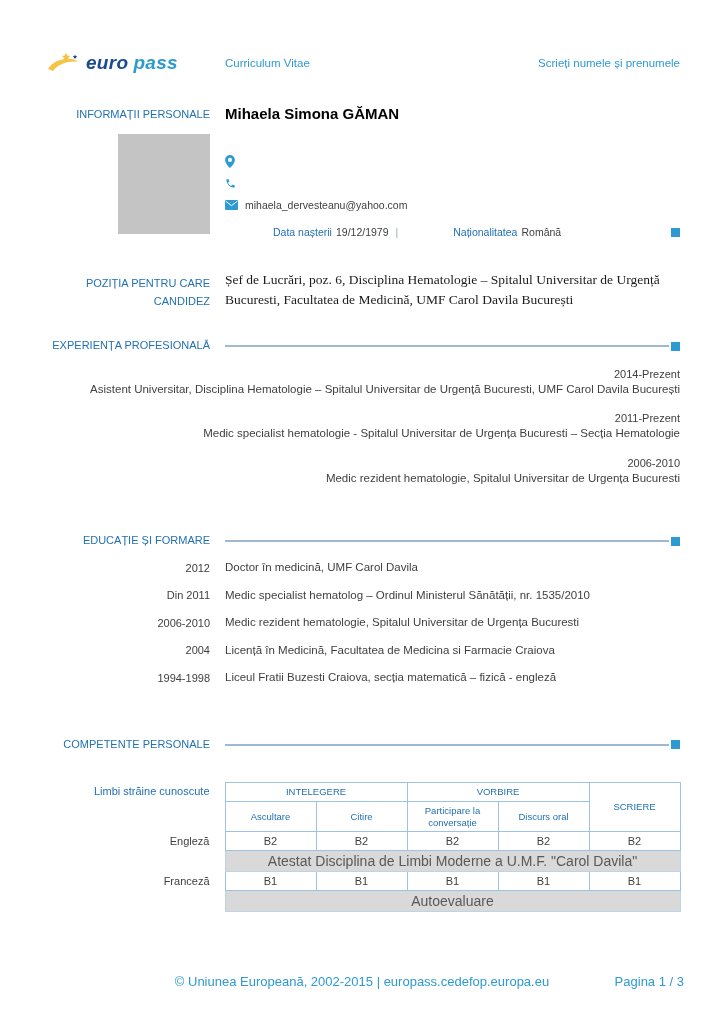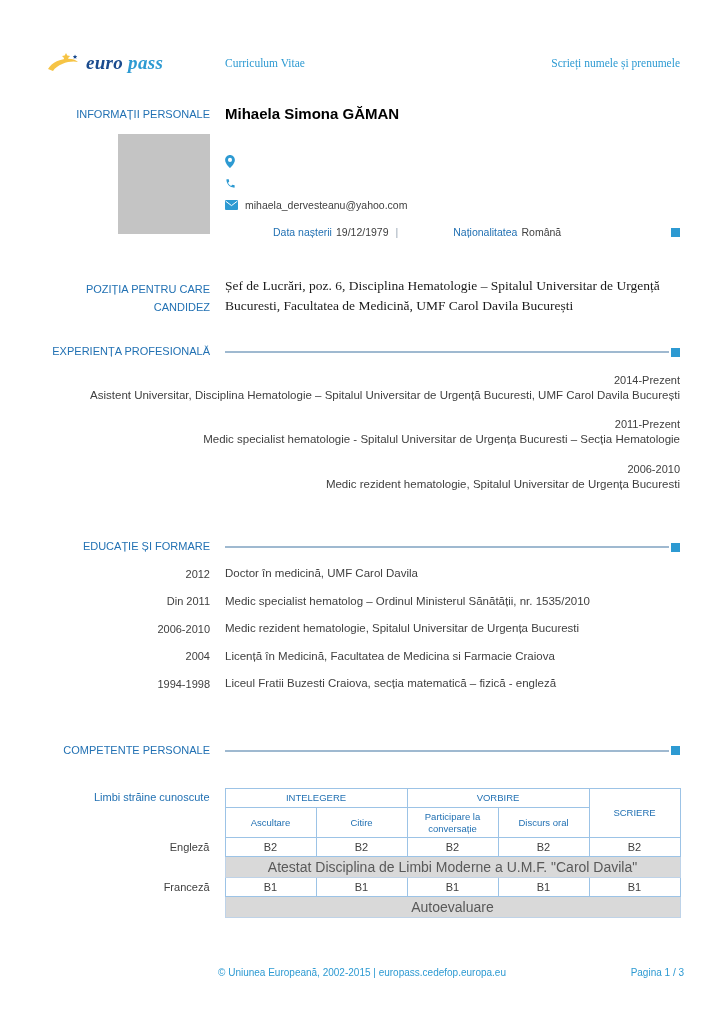--- a/index.html
+++ b/index.html
@@ -8,39 +8,39 @@
   .page { position:relative; width:724px; height:1024px; background:#fff; overflow:hidden; margin:0 auto; }
   .inner { padding:50px 44px 0 45px; }
 
   .row { display:flex; align-items:flex-end; }
   .col-l { width:165px; flex:none; text-align:right; }
   .col-r { flex:1; padding-left:15px; min-width:0; }
 
   .sec-label { color:#2271B3; font-size:11px; line-height:1.3; }
 
   
-  .header-row { align-items:center;font-family:Liberation Serif, serif; }
+  .header-row { align-items:center; }
   .logo { display:flex; align-items:center; gap:5px; justify-content:flex-start; text-align:left; }
   .logo-euro { color:#1A4B8E; font-weight:bold; font-style:italic; font-size:19px; letter-spacing:0.3px; }
   .logo-pass { color:#2D9AD2; font-weight:bold; font-style:italic; font-size:19px; letter-spacing:0.3px; }
   .header-right { display:flex; justify-content:space-between; align-items:center; color:#2D9AD2; font-size:11.5px; }
 
   
   .person-name { font-size:15px; color:#000000;font-weight:bold; }
   .photo { display:inline-block; width:92px; height:100px; background:#C4C4C4; margin-top:12px; }
   .contact-line { display:flex; align-items:center; gap:7px; height:22px; font-size:10.5px; color:#404040; }
   .contact-line:first-child { margin-top:8px; }
   .birth-line { display:flex; align-items:center; gap:4px; margin-top:10px; font-size:10.5px; }
   .fld { color:#2271B3;padding-left:48px; }
   .sep { color:#9aa7b5; margin:0 3px; }
   .flex-sp { flex:1; }
   .sq { width:9px; height:9px; background:#2D9AD2; flex:none; }
 
   
-  .position-text { font-family:"Liberation Serif", serif; font-size:13.5px; color:#1b1b1b; line-height:1.45;margin-top:6px; }
+  .position-text { font-family:"Liberation Serif", serif; font-size:13.5px; color:#1b1b1b; line-height:1.45; }
 
   
   .rule-wrap { display:flex; align-items:center; height:14px; }
   .rule { flex:1; height:2px; background:#9FB9D0; }
   .rule-wrap .sq { margin-left:2px; }
 
   
   .item { margin-top:14px;flex-direction:column; }
   .edu-item { margin-top:12px; }
   .date { font-size:11px; color:#404040; line-height:1.35; }
@@ -51,21 +51,21 @@
   .lang-table { border-collapse:collapse; width:635px; table-layout:fixed; margin-top:30px; }
   .lang-table th, .lang-table td.lvl, .lang-table td.note { border:1px solid #9CC3E6; }
   .lang-table th { color:#2271B3; font-weight:normal; font-size:9.5px; text-align:center; padding:3px 2px; line-height:1.25; }
   .lang-table td.lvl { text-align:center; font-size:11px; color:#404040; padding:3px 2px; }
   .lang-table td.note { background:#D9D9D9; color:#595959; font-size:14px; text-align:center; padding:2px; border-color:#BFD3E8; }
   .lcell { border:none; text-align:right; padding-right:15px; background:#fff; }
   .lcell.top { vertical-align:top; color:#2271B3; font-size:11px; padding-top:3px; }
   .lcell.lang { font-size:11px; color:#404040; vertical-align:middle; }
 
   
-  .footer { position:absolute; left:0; right:0; bottom:43px; height:14px; font-size:10px; color:#2D9AD2;margin-top:44px; }
+  .footer { position:absolute; left:0; right:0; bottom:36px; height:14px; font-size:13px; color:#2D9AD2;margin-top:44px; }
   .foot-center { position:absolute; left:0; right:0; text-align:center; }
   .foot-right { position:absolute; right:40px; top:0; }
 </style>
 </head>
 <body>
 
 <div class="page">
   <div class="inner">
 
     <div class="row header-row">

